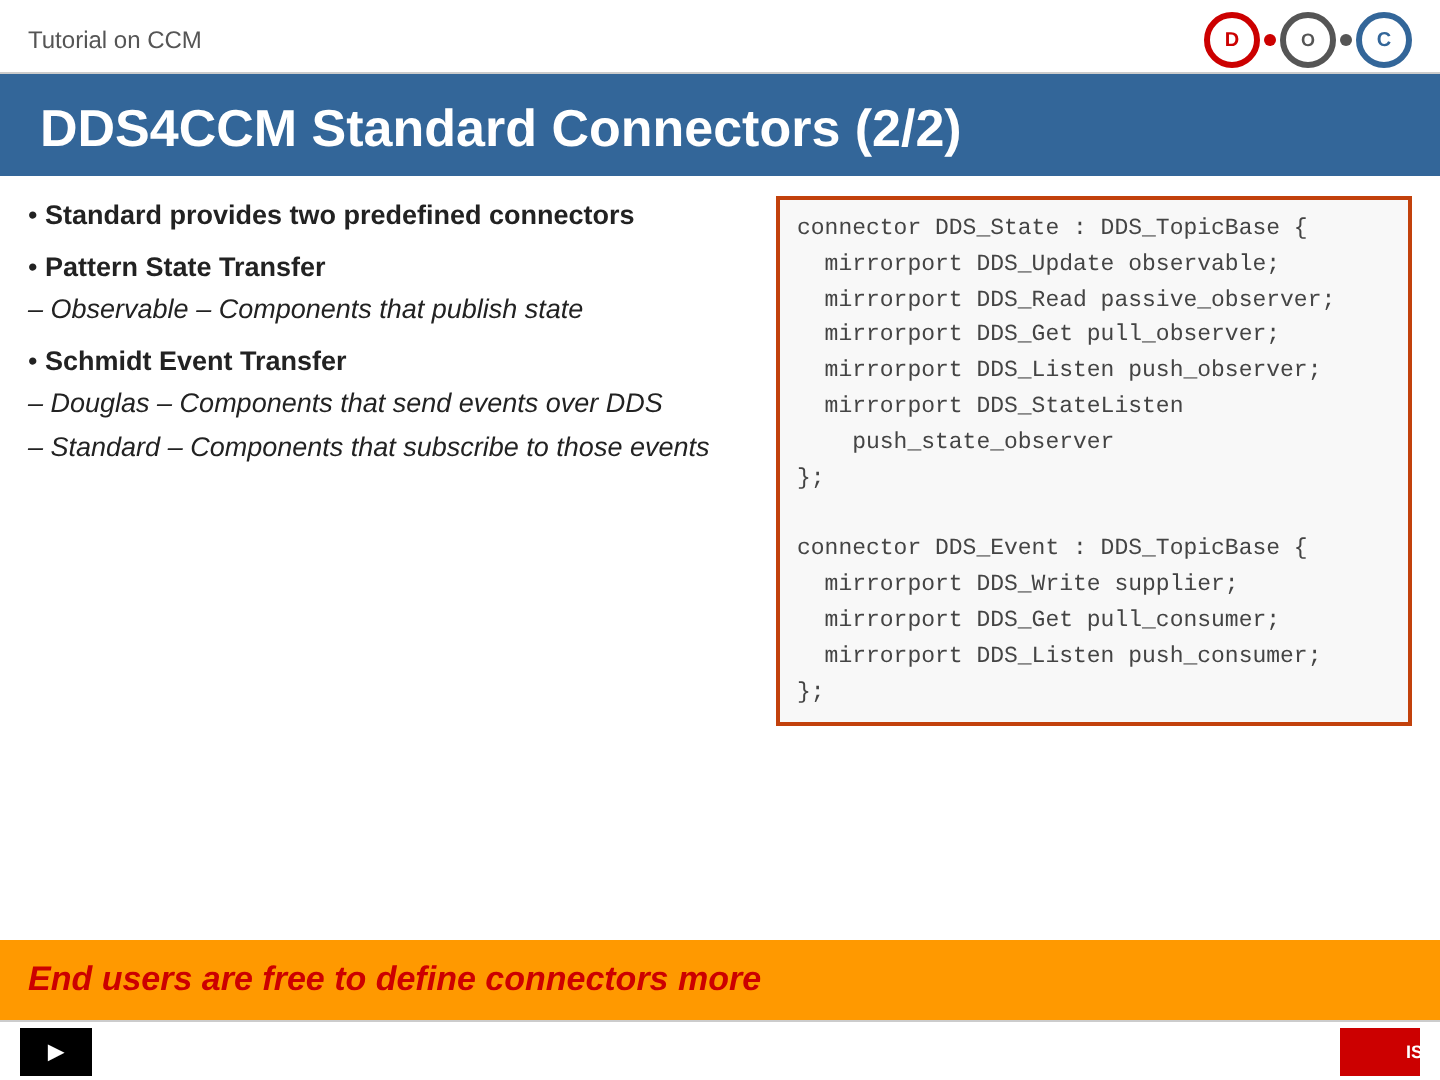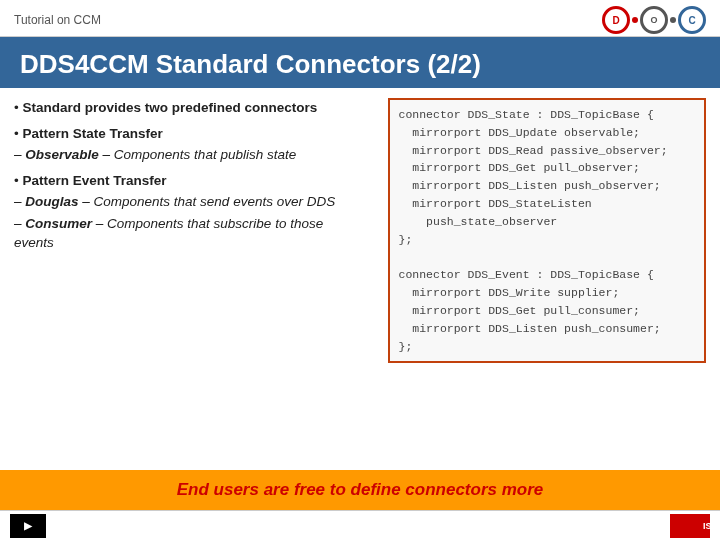--- a/index.html
+++ b/index.html
@@ -76,41 +76,41 @@
     .sub-list {
       list-style: none;
       padding-left: 18px;
       margin-top: 2px;
     }
     .sub-list li {
       font-style: italic;
       margin-bottom: 2px;
     }
     .sub-list li .bold-part {
-      font-weight: bold;
+      font-weight: normal;
       font-style: normal;
     }
     .right-panel {
       flex: 0.95;
       font-family: 'Courier New', monospace;
       font-size: 11.5px;
       color: #444;
       background: #f8f8f8;
       padding: 6px 8px;
       border: 2px solid #c2410c;
       line-height: 1.55;
       white-space: pre;
       margin-top: 0;
     }
     .bottom-banner {
       position: absolute;
       bottom: 30px;
       left: 0; right: 0;
       background: #f90;
-      text-align: center;
+      text-align: left;
       padding: 10px 14px;
       font-size: 17px;
       font-style: italic;
       font-weight: bold;
       color: #c00;
     }
     .footer {
       position: absolute;
       bottom: 0; left: 0; right: 0;
       height: 30px;
@@ -160,27 +160,27 @@
       </li>
       <li>
         • <span class="bold-text">Pattern State Transfer</span>
         <ul class="sub-list">
           <li>
             – <span class="bold-part"><em>Observable</em></span> – Components that publish state
           </li>
         </ul>
       </li>
       <li>
-        • <span class="bold-text">Pattern Event Transfer</span>
+        • <span class="bold-text">Schmidt Event Transfer</span>
         <ul class="sub-list">
           <li>
             – <span class="bold-part"><em>Douglas</em></span> – Components that send events over DDS
           </li>
           <li>
-            – <span class="bold-part"><em>Consumer</em></span> – Components that subscribe to those events
+            – <span class="bold-part"><em>Standard</em></span> – Components that subscribe to those events
           </li>
         </ul>
       </li>
     </ul>
   </div>
 
   <div class="right-panel">connector DDS_State : DDS_TopicBase {
   mirrorport DDS_Update observable;
   mirrorport DDS_Read passive_observer;
   mirrorport DDS_Get pull_observer;

